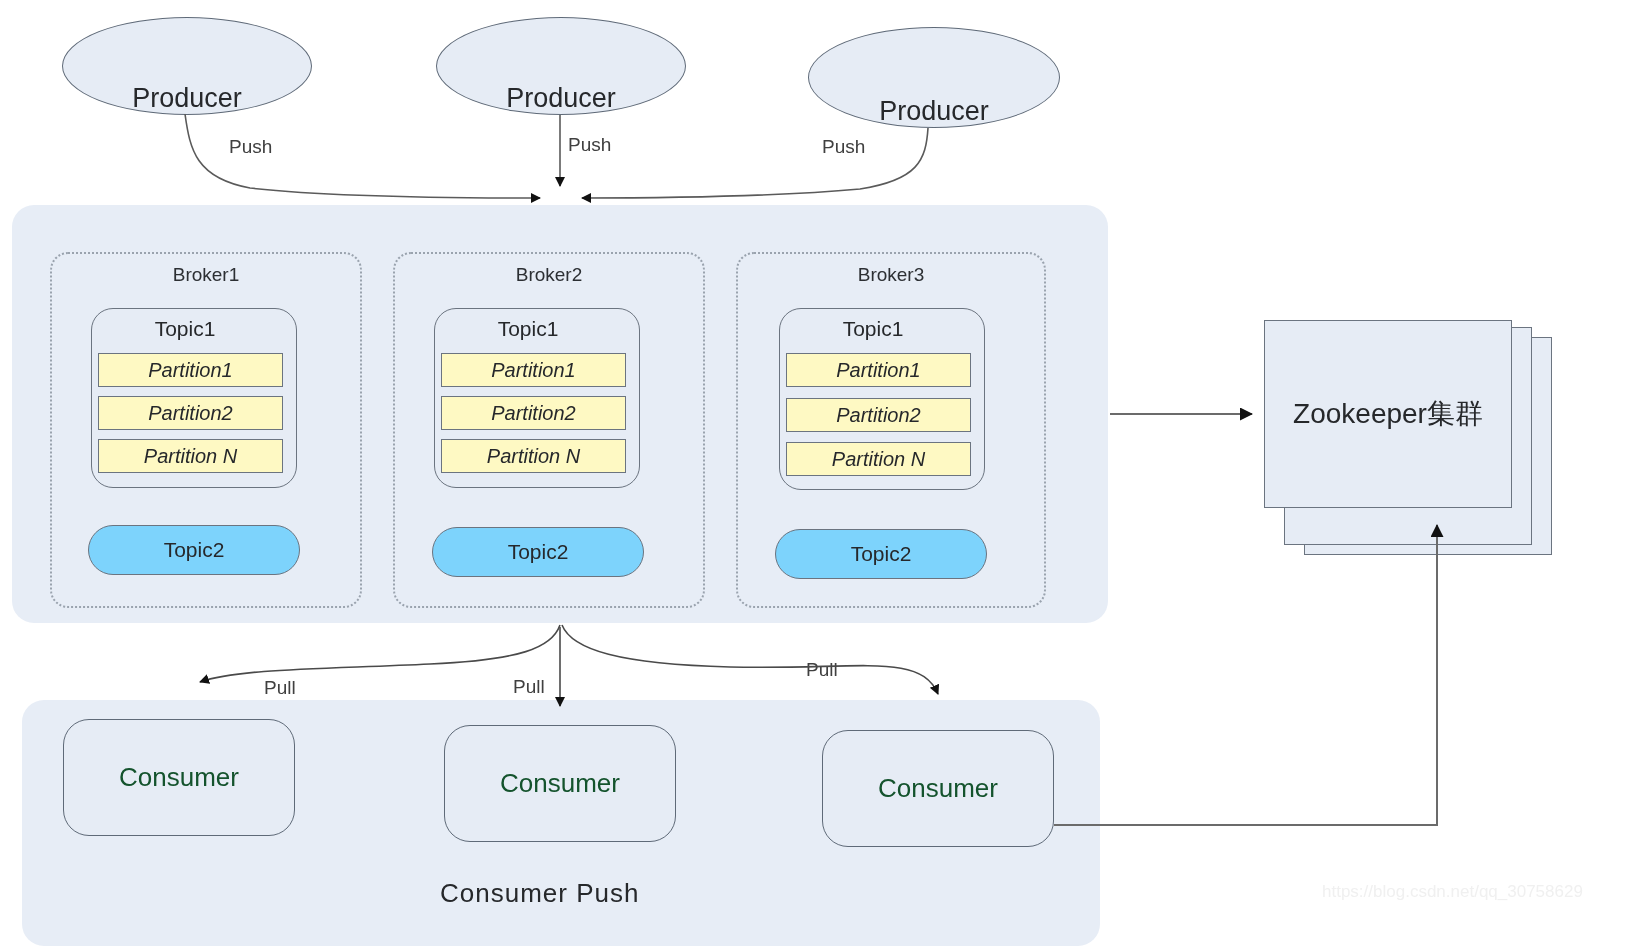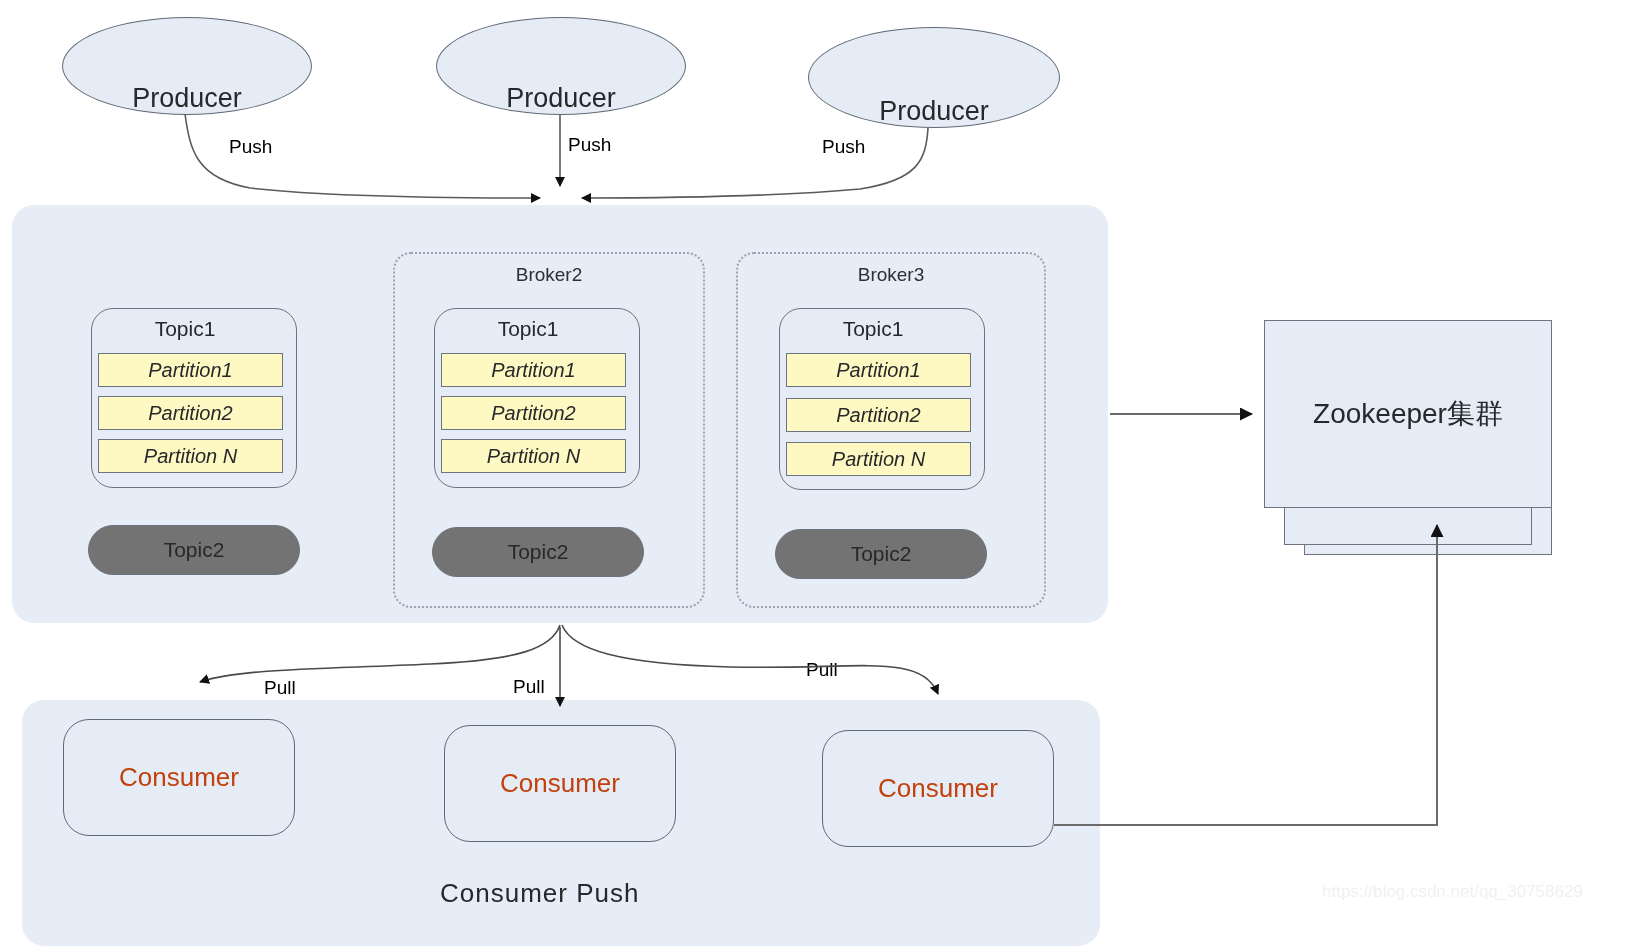--- a/index.html
+++ b/index.html
@@ -15,30 +15,30 @@
 
   .broker{position:absolute;box-sizing:border-box;border:2px dotted #9aa3ae;border-radius:18px;background:transparent;}
   .broker-label{position:absolute;left:0;right:0;top:10px;text-align:center;font-size:19px;color:#2c2f33;}
 
   .topic1{position:absolute;box-sizing:border-box;background:#e6ecf5;border:1.5px solid #6b7480;border-radius:22px;}
   .topic1-label{position:absolute;left:0;right:18px;top:8px;text-align:center;font-size:21px;color:#26282b;}
 
   .partition{position:absolute;box-sizing:border-box;background:#fef9c3;border:1.5px solid #6b7480;
              display:flex;align-items:center;justify-content:center;font-size:20px;color:#26282b;font-style:italic;}
 
-  .topic2{position:absolute;box-sizing:border-box;background:#737373;border:1.5px solid #6b7480;border-radius:26px;
+  .topic2{position:absolute;box-sizing:border-box;background:#7dd3fc;border:1.5px solid #6b7480;border-radius:26px;
           display:flex;align-items:center;justify-content:center;font-size:21px;color:#26282b;}
 
   .consumer{position:absolute;box-sizing:border-box;background:#e6ecf5;border:1.6px solid #5f6a78;border-radius:26px;
-            display:flex;align-items:center;justify-content:center;font-size:26px;color:#c2410c;}
+            display:flex;align-items:center;justify-content:center;font-size:26px;color:#14532d;}
 
   .zk-box{position:absolute;box-sizing:border-box;background:#e6ecf5;border:1.4px solid #6b7480;}
   .zk-front{display:flex;align-items:center;justify-content:center;font-size:28px;color:#26282b;}
 
-  .edge-label{position:absolute;font-size:19px;color:#000000;white-space:nowrap;}
+  .edge-label{position:absolute;font-size:19px;color:#404040;white-space:nowrap;}
   .group-label{position:absolute;font-size:26px;color:#26282b;white-space:nowrap;letter-spacing:1px;}
   .watermark{position:absolute;font-size:17px;color:#f0f0f0;white-space:nowrap;}
 </style>
 </head>
 <body>
 
 <div id="stage">
 
   <div class="panel" style="left:12px;top:205px;width:1096px;height:418px;"></div>
 
@@ -51,20 +51,23 @@
     <span>Producer</span>
   </div>
   <div class="node ellipse" style="left:808px;top:27px;width:252px;height:101px;">
     <span>Producer</span>
   </div>
 
   <div class="edge-label" style="left:229px;top:136px;">Push</div>
   <div class="edge-label" style="left:568px;top:134px;">Push</div>
   <div class="edge-label" style="left:822px;top:136px;">Push</div>
 
+  <div class="broker" style="left:50px;top:252px;width:312px;height:356px;">
+    <div class="broker-label">Broker1</div>
+  </div>
   <div class="topic1" style="left:91px;top:308px;width:206px;height:180px;">
     <div class="topic1-label">Topic1</div>
   </div>
   <div class="partition" style="left:98px;top:353px;width:185px;height:34px;">Partition1</div>
   <div class="partition" style="left:98px;top:396px;width:185px;height:34px;">Partition2</div>
   <div class="partition" style="left:98px;top:439px;width:185px;height:34px;">Partition N</div>
   <div class="topic2" style="left:88px;top:525px;width:212px;height:50px;">Topic2</div>
 
   <div class="broker" style="left:393px;top:252px;width:312px;height:356px;">
     <div class="broker-label">Broker2</div>
@@ -83,21 +86,21 @@
   <div class="topic1" style="left:779px;top:308px;width:206px;height:182px;">
     <div class="topic1-label">Topic1</div>
   </div>
   <div class="partition" style="left:786px;top:353px;width:185px;height:34px;">Partition1</div>
   <div class="partition" style="left:786px;top:398px;width:185px;height:34px;">Partition2</div>
   <div class="partition" style="left:786px;top:442px;width:185px;height:34px;">Partition N</div>
   <div class="topic2" style="left:775px;top:529px;width:212px;height:50px;">Topic2</div>
 
   <div class="zk-box" style="left:1304px;top:337px;width:248px;height:218px;"></div>
   <div class="zk-box" style="left:1284px;top:327px;width:248px;height:218px;"></div>
-  <div class="zk-box zk-front" style="left:1264px;top:320px;width:288px;height:188px;">
+  <div class="zk-box zk-front" style="left:1264px;top:320px;width:248px;height:188px;">
     <span>Zookeeper集群</span>
   </div>
 
   <div class="consumer" style="left:63px;top:719px;width:232px;height:117px;">
     <span>Consumer</span>
   </div>
   <div class="consumer" style="left:444px;top:725px;width:232px;height:117px;">
     <span>Consumer</span>
   </div>
   <div class="consumer" style="left:822px;top:730px;width:232px;height:117px;">

